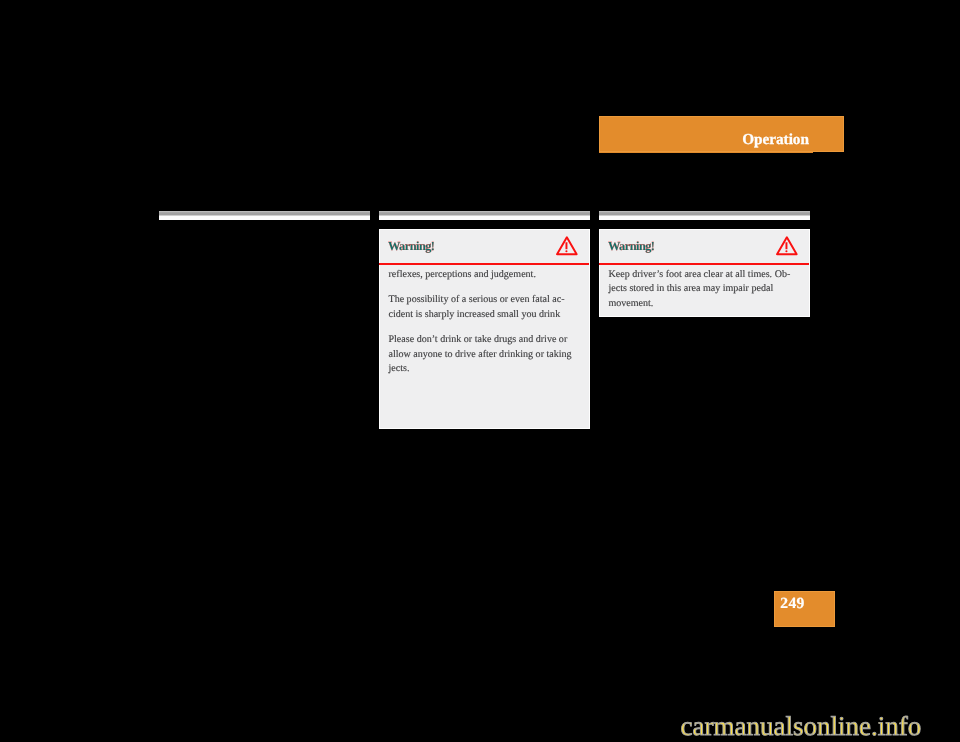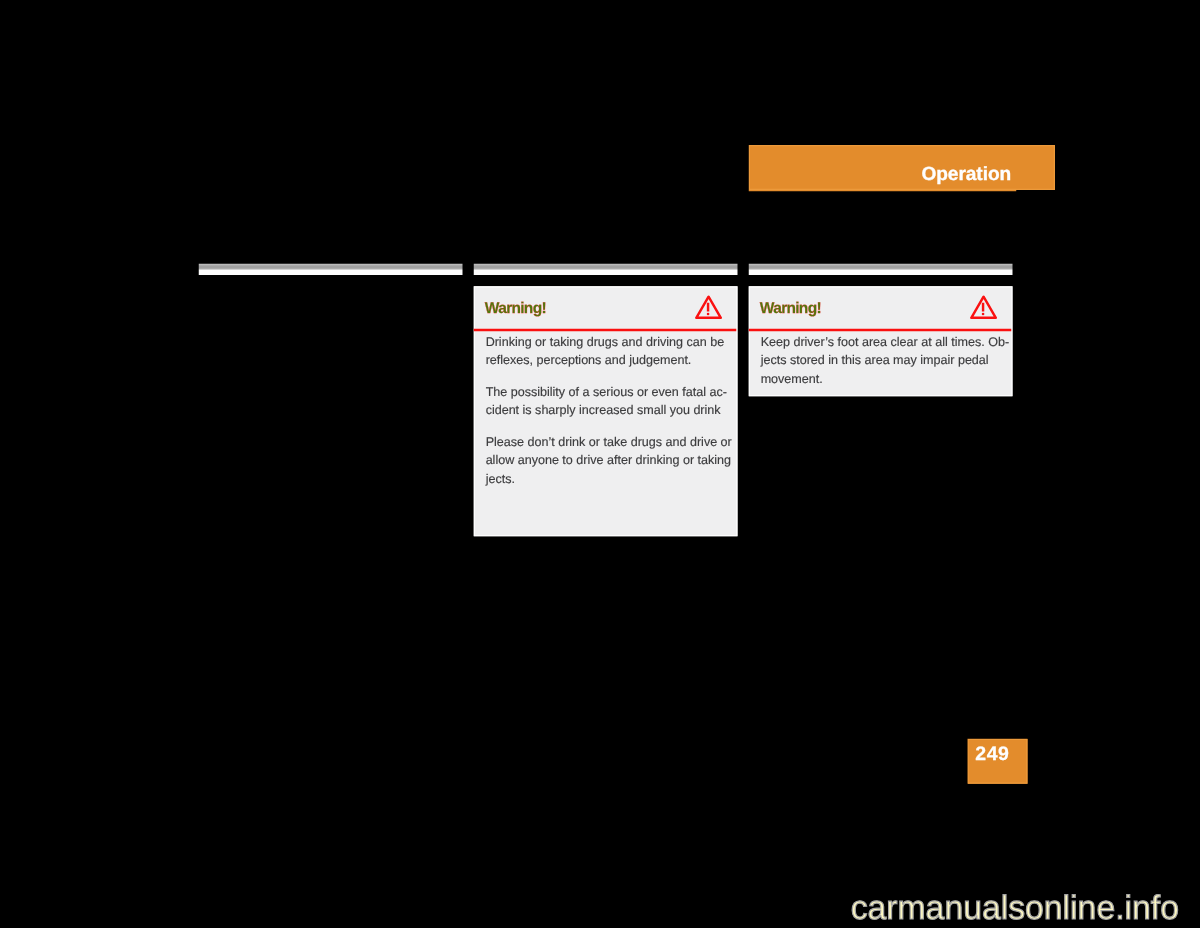--- a/index.html
+++ b/index.html
@@ -1,21 +1,21 @@
 <!DOCTYPE html>
 <html><head>
 <meta charset="utf-8">
 <title>Operation 249</title>
 <style>
   html, body { margin:0; padding:0; }
   body {
     width:960px; height:742px; background:#000000; overflow:hidden;
     font-family:"Liberation Sans", sans-serif;
   }
-  .page { position:relative; width:960px; height:742px; overflow:hidden; }
+  .page { position:relative; width:960px; height:742px; overflow:hidden;font-family:Liberation Serif, serif; }
   .watermark, .head-bar .title, .pagenum span, .warnbox .wtitle, .warnbox .wline {
     -webkit-font-smoothing:antialiased;
     text-rendering:geometricPrecision;
   }
   .page { will-change:opacity; opacity:0.9999; }
 
   
   .head-bar {
     position:absolute; left:599px; top:116.2px; width:244.6px; height:35.6px;
     background:#e48d2d;
@@ -37,50 +37,50 @@
   .colrule { position:absolute; top:211px; height:9px; width:210.6px; }
   .colrule .grey  { position:absolute; left:0; top:0;   width:100%; height:5.2px;
                     background:linear-gradient(to bottom, #c6c6c6 0%, #a2a2a2 38%, #a2a2a2 72%, #e8e8e8 100%); }
   .colrule .white { position:absolute; left:0; top:5.2px; width:100%; height:3.6px; background:#fdfdfd; }
 
   
   .warnbox { position:absolute; background:#f0f0f1; box-sizing:border-box; border:1.2px solid #ffffff; }
   .warnbox .whead { position:absolute; left:0; top:0; width:100%; height:34.5px; }
   .warnbox .wtitle {
     position:absolute; left:7.9px; top:9.3px;
-    color:#4d7c0f; font-size:12.4px; font-weight:bold; line-height:14px;
+    color:#0f766e; font-size:12.4px; font-weight:bold; line-height:14px;
     letter-spacing:-0.55px; -webkit-text-stroke:0.2px #fb1212;
   }
   .warnbox .wicon { position:absolute; left:175.8px; top:2.8px; width:23px; height:24px; }
   .warnbox .wrule { position:absolute; left:-1.2px; top:33.0px; width:210.6px; height:1.6px; background:#fb1111; }
   .warnbox .wbody { position:absolute; left:8.5px; top:37.5px; right:2px; }
   .warnbox .wpara { margin:0; }
   .warnbox .wpara + .wpara { margin-top:11px; }
   .warnbox .wline {
     color:#3d3d3f; font-size:10.05px; line-height:14.55px;
     -webkit-text-stroke:0.13px #3d3d3f;
     white-space:pre; letter-spacing:-0.005px;
   }
 
   
   .pagenum {
-    position:absolute; left:774px; top:591px; width:48px; height:35.8px;
+    position:absolute; left:774px; top:591px; width:61px; height:35.8px;
     background:#e48d2d;
     box-shadow: inset 0 0 0 1px #ed9b3c;
   }
   .pagenum span {
     position:absolute; left:6.3px; top:4.7px;
     color:#ffffff; font-size:15.6px; font-weight:bold; line-height:16px;
     letter-spacing:0.35px; -webkit-text-stroke:0.22px #ffffff;
   }
 
   
   .watermark {
     position:absolute; left:680.5px; top:709.7px;
-    color:#fef9c3; font-size:27px; font-weight:normal; line-height:32px;
+    color:#fde047; font-size:27px; font-weight:normal; line-height:32px;
     letter-spacing:0.0px;
     -webkit-text-stroke:0.95px #a4a4a4;
     white-space:nowrap;
   }
 </style>
 </head>
 <body>
 
 <div class="page">
 
@@ -109,21 +109,20 @@
         <svg width="23" height="24" viewBox="0 0 23 24" aria-hidden="true">
           <path d="M10.85 4.35 L1.05 21.25 L20.65 21.25 Z" fill="none" stroke="#fb1212" stroke-width="1.95" stroke-linejoin="round"></path>
           <path d="M10.45 9.25 L10.45 16.25" fill="none" stroke="#fb1212" stroke-width="1.95" stroke-linecap="butt"></path>
           <circle cx="10.45" cy="18.2" r="1.05" fill="#fb1212"></circle>
         </svg>
       </div>
       <div class="wrule"></div>
     </div>
     <div class="wbody">
       <div class="wpara">
-        <div class="wline">Drinking or taking drugs and driving can be</div>
         <div class="wline">reflexes, perceptions and judgement.</div>
       </div>
       <div class="wpara">
         <div class="wline">The possibility of a serious or even fatal ac-</div>
         <div class="wline">cident is sharply increased small you drink</div>
       </div>
       <div class="wpara">
         <div class="wline">Please don’t drink or take drugs and drive or</div>
         <div class="wline">allow anyone to drive after drinking or taking</div>
         <div class="wline">jects.</div>

